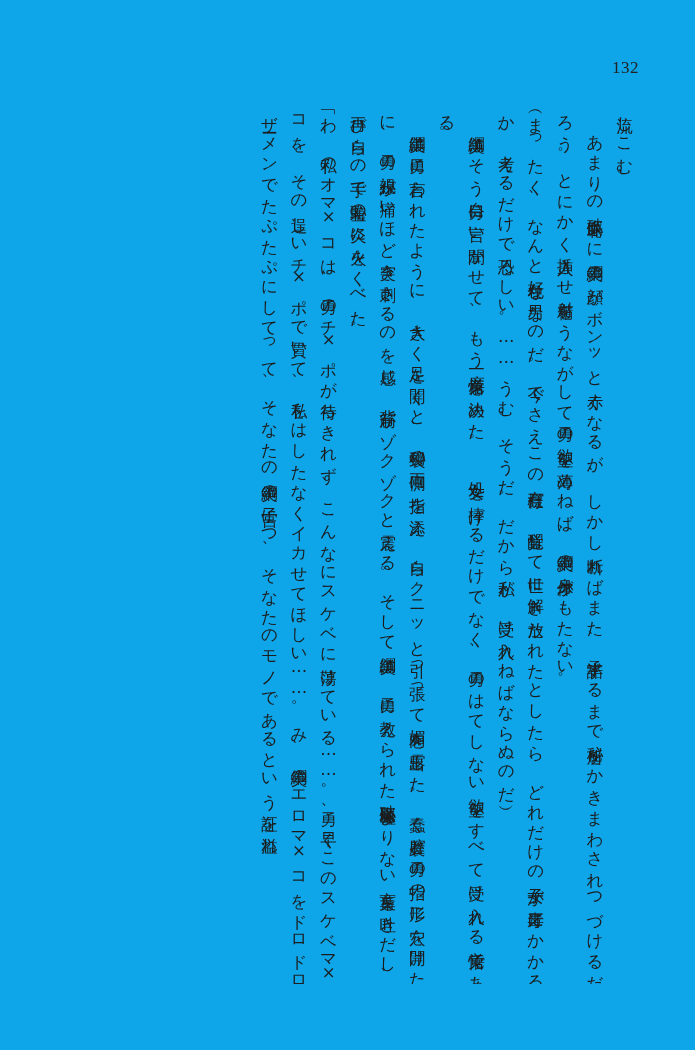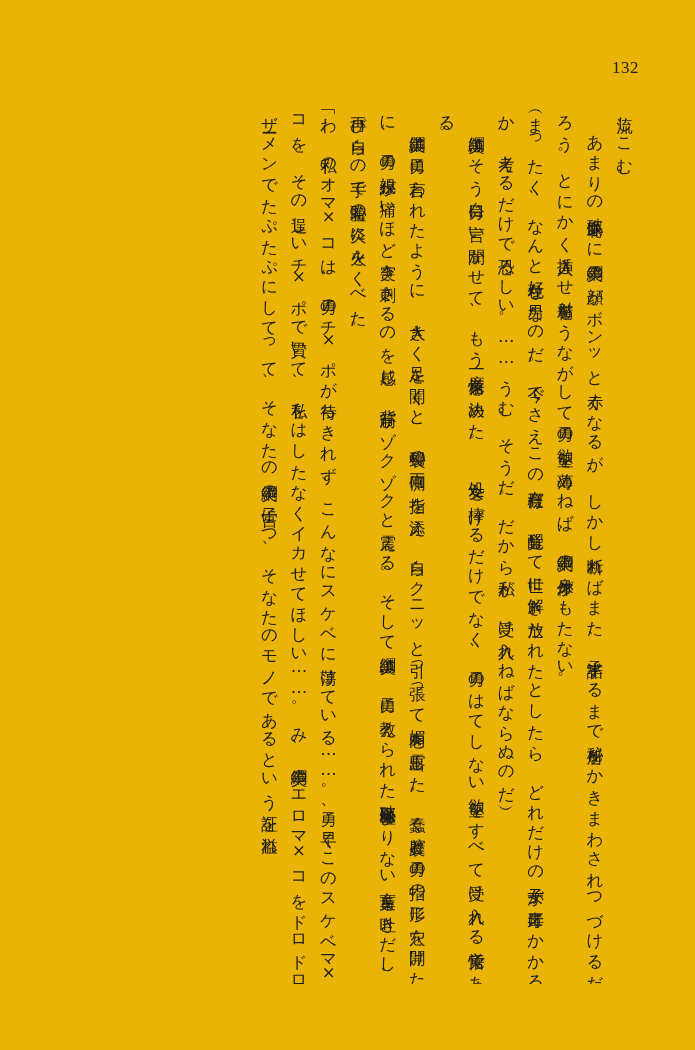--- a/index.html
+++ b/index.html
@@ -11,21 +11,21 @@
     width: 695px;
     height: 1050px;
     overflow: hidden;
     font-family: "DejaVu Serif", "Liberation Serif", serif;
     color: #1a1a1a;
   }
   #page {
     position: relative;
     width: 695px;
     height: 1050px;
-    background: #eab308;
+    background: #0ea5e9;
   }
   #page-number {
     position: absolute;
     top: 58px;
     right: 56px;
     font-family: "Liberation Serif", "DejaVu Serif", serif;
     font-size: 17px;
     letter-spacing: 0.5px;
     color: #222;
   }

